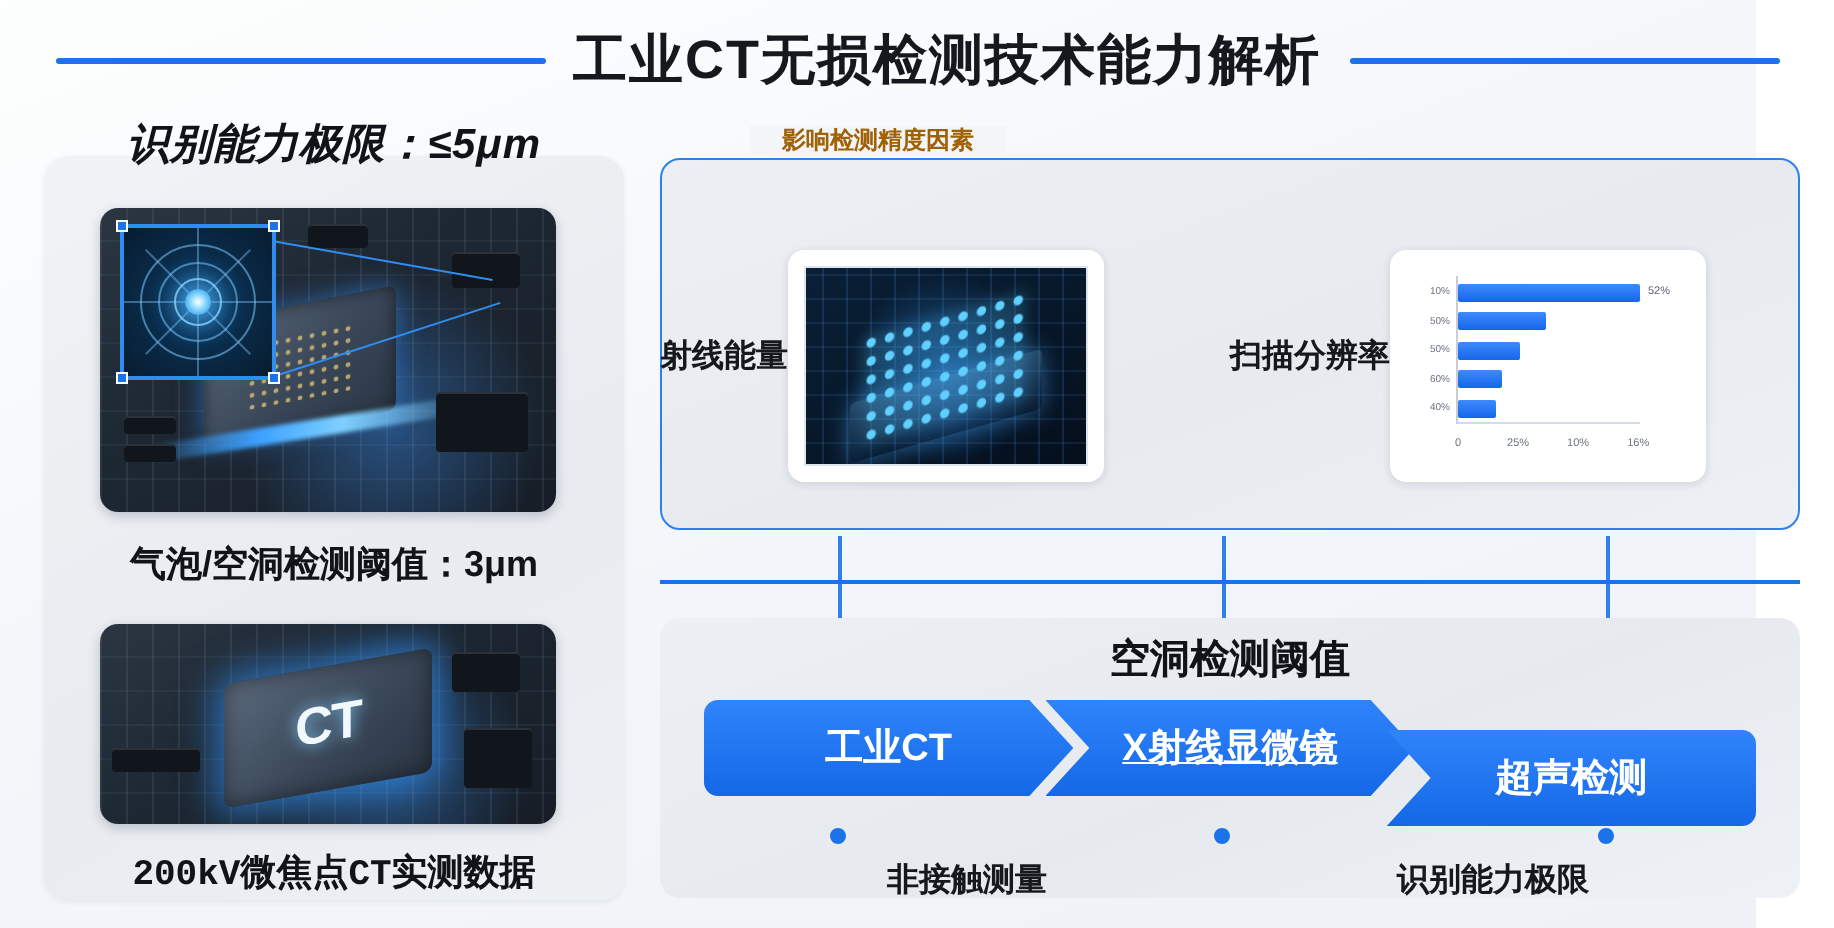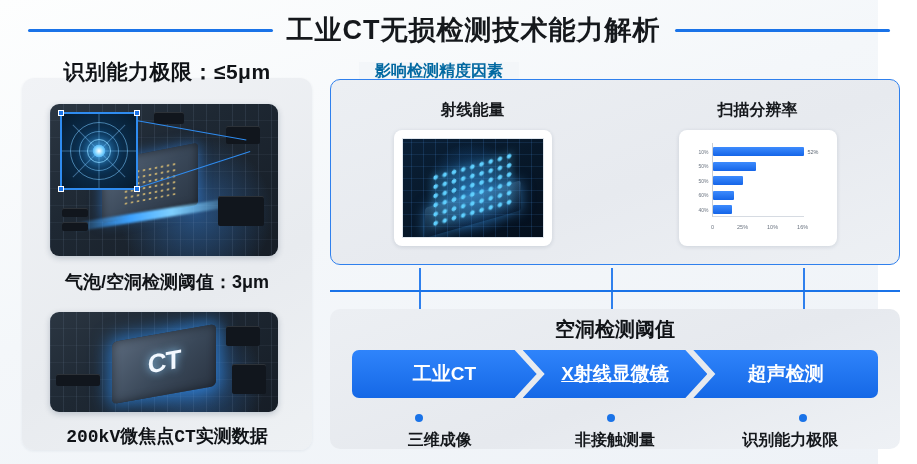--- a/index.html
+++ b/index.html
@@ -31,21 +31,21 @@
   
   .left-card {
     position: absolute; left: 22px; top: 78px; width: 290px; height: 372px;
     background: linear-gradient(150deg, #f1f3f6 0%, #e8ebef 60%, #eef1f4 100%);
     border-radius: 12px;
     box-shadow: 0 1px 3px rgba(30,50,80,.07);
   }
   .left-head {
     position: absolute; left: 22px; top: 58px; width: 290px;
     text-align: center; font-size: 21px; font-weight: bold; color: #101317;
-    letter-spacing: .5px; z-index: 4; white-space: nowrap;
+    letter-spacing: .5px; z-index: 4; white-space: nowrap; font-style: italic;
   }
   .photo {
     position: absolute; border-radius: 9px; overflow: hidden;
     box-shadow: 0 2px 6px rgba(20,40,70,.22);
   }
   .photo-a { left: 50px; top: 104px; width: 228px; height: 152px; }
   .photo-b { left: 50px; top: 312px; width: 228px; height: 100px; }
 
   
   .pcb {
@@ -147,27 +147,27 @@
   .factor-card {
     position: absolute; left: 330px; top: 79px; width: 570px; height: 186px;
     border: 1.5px solid #2f80ed; border-radius: 10px;
     background: linear-gradient(160deg, #eceff3 0%, #e7eaef 55%, #edf0f4 100%);
   }
   .factor-title {
     position: absolute; left: 0; right: 0; top: 61px; text-align: center; z-index: 6;
   }
   .factor-title span {
     background: #f3f6f9; padding: 0 16px;
-    font-size: 16px; font-weight: bold; color: #0369a1; white-space: nowrap; font-family: Liberation Serif, serif;
+    font-size: 12px; font-weight: bold; color: #a16207; white-space: nowrap; font-family: Liberation Serif, serif;
   }
   .factor-cols {
     position: absolute; left: 330px; top: 100px; width: 570px; height: 165px;
     display: flex; z-index: 5;
   }
-  .factor-col { flex: 1; display: flex; flex-direction: column; align-items: center; }
+  .factor-col { flex: 1; display: flex; flex-direction: row; align-items: center; }
   .factor-label {
     font-size: 16px; font-weight: bold; color: #15181c;
     margin-bottom: 9px; white-space: nowrap;
   }
   .factor-img {
     width: 158px; height: 116px; background: #ffffff; border-radius: 8px;
     box-shadow: 0 1px 4px rgba(30,50,80,.14);
     position: relative; overflow: hidden;
   }
 
@@ -318,21 +318,21 @@
     position: relative; flex: 1; height: 48px;
     background: linear-gradient(180deg, #2f84fb 0%, #1568e6 100%);
     display: flex; align-items: center; justify-content: center;
     color: #ffffff; font-size: 19px; font-weight: bold; white-space: nowrap;
   }
   .chev.first { border-radius: 7px 0 0 7px;
     clip-path: polygon(0 0, calc(100% - 22px) 0, 100% 50%, calc(100% - 22px) 100%, 0 100%); justify-content: center; }
   .chev.mid { margin-left: -14px;
     clip-path: polygon(0 0, calc(100% - 22px) 0, 100% 50%, calc(100% - 22px) 100%, 0 100%, 22px 50%); text-decoration: underline; }
   .chev.last { margin-left: -14px; border-radius: 0 7px 7px 0;
-    clip-path: polygon(0 0, 100% 0, 100% 100%, 0 100%, 22px 50%); }
+    clip-path: polygon(0 0, 100% 0, 100% 100%, 0 100%, 22px 50%); margin-top: 15px; }
   .chev-label { position: relative; z-index: 2; }
 
   .bot-labels {
     position: absolute; left: 352px; top: 430px; width: 526px; height: 24px;
     display: flex; z-index: 4;
   }
   .bot-label {
     flex: 1; text-align: center; font-size: 16px; font-weight: bold;
     color: #15181c; white-space: nowrap;
   }
@@ -471,18 +471,17 @@
     <div class="chev last">
       <span class="chev-label">超声检测</span>
     </div>
   </div>
 
   <div class="dot" style="left:419px; top:414px;"></div>
   <div class="dot" style="left:611px; top:414px;"></div>
   <div class="dot" style="left:803px; top:414px;"></div>
 
   <div class="bot-labels">
-    <div class="bot-label">三维成像</div>
     <div class="bot-label">非接触测量</div>
     <div class="bot-label">识别能力极限</div>
   </div>
 
 </div>
 
 </body></html>

